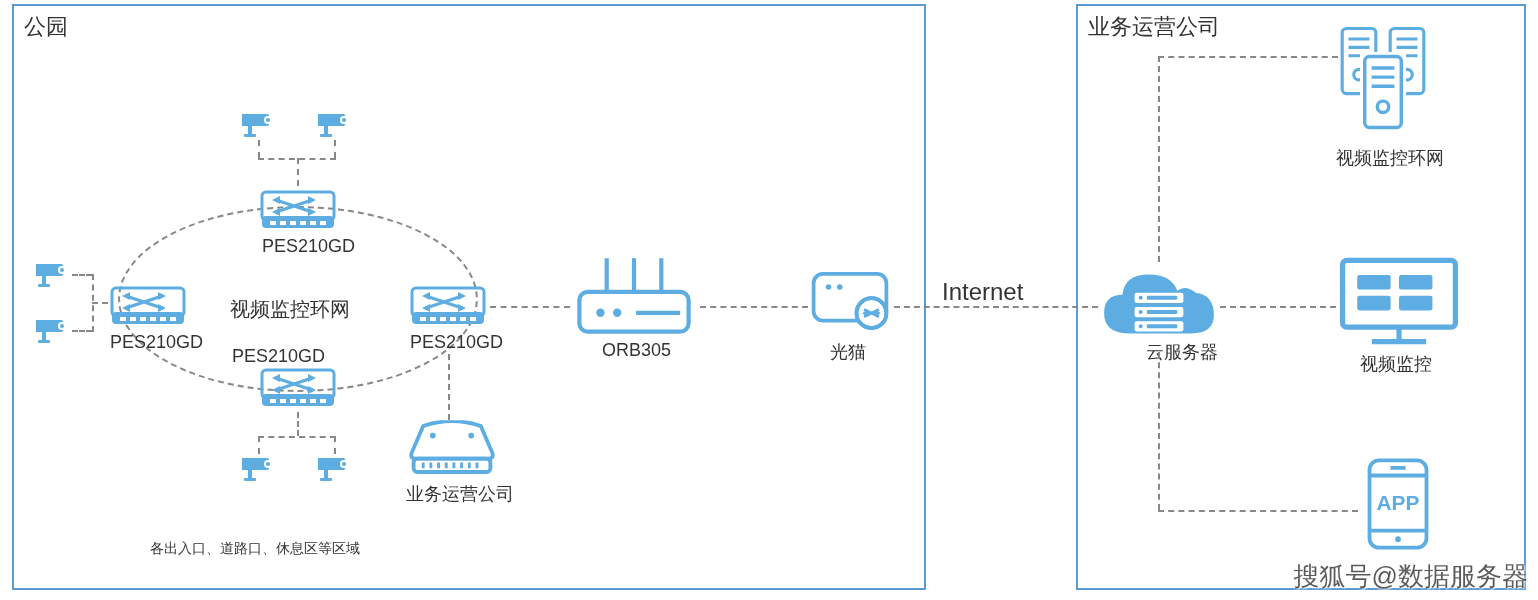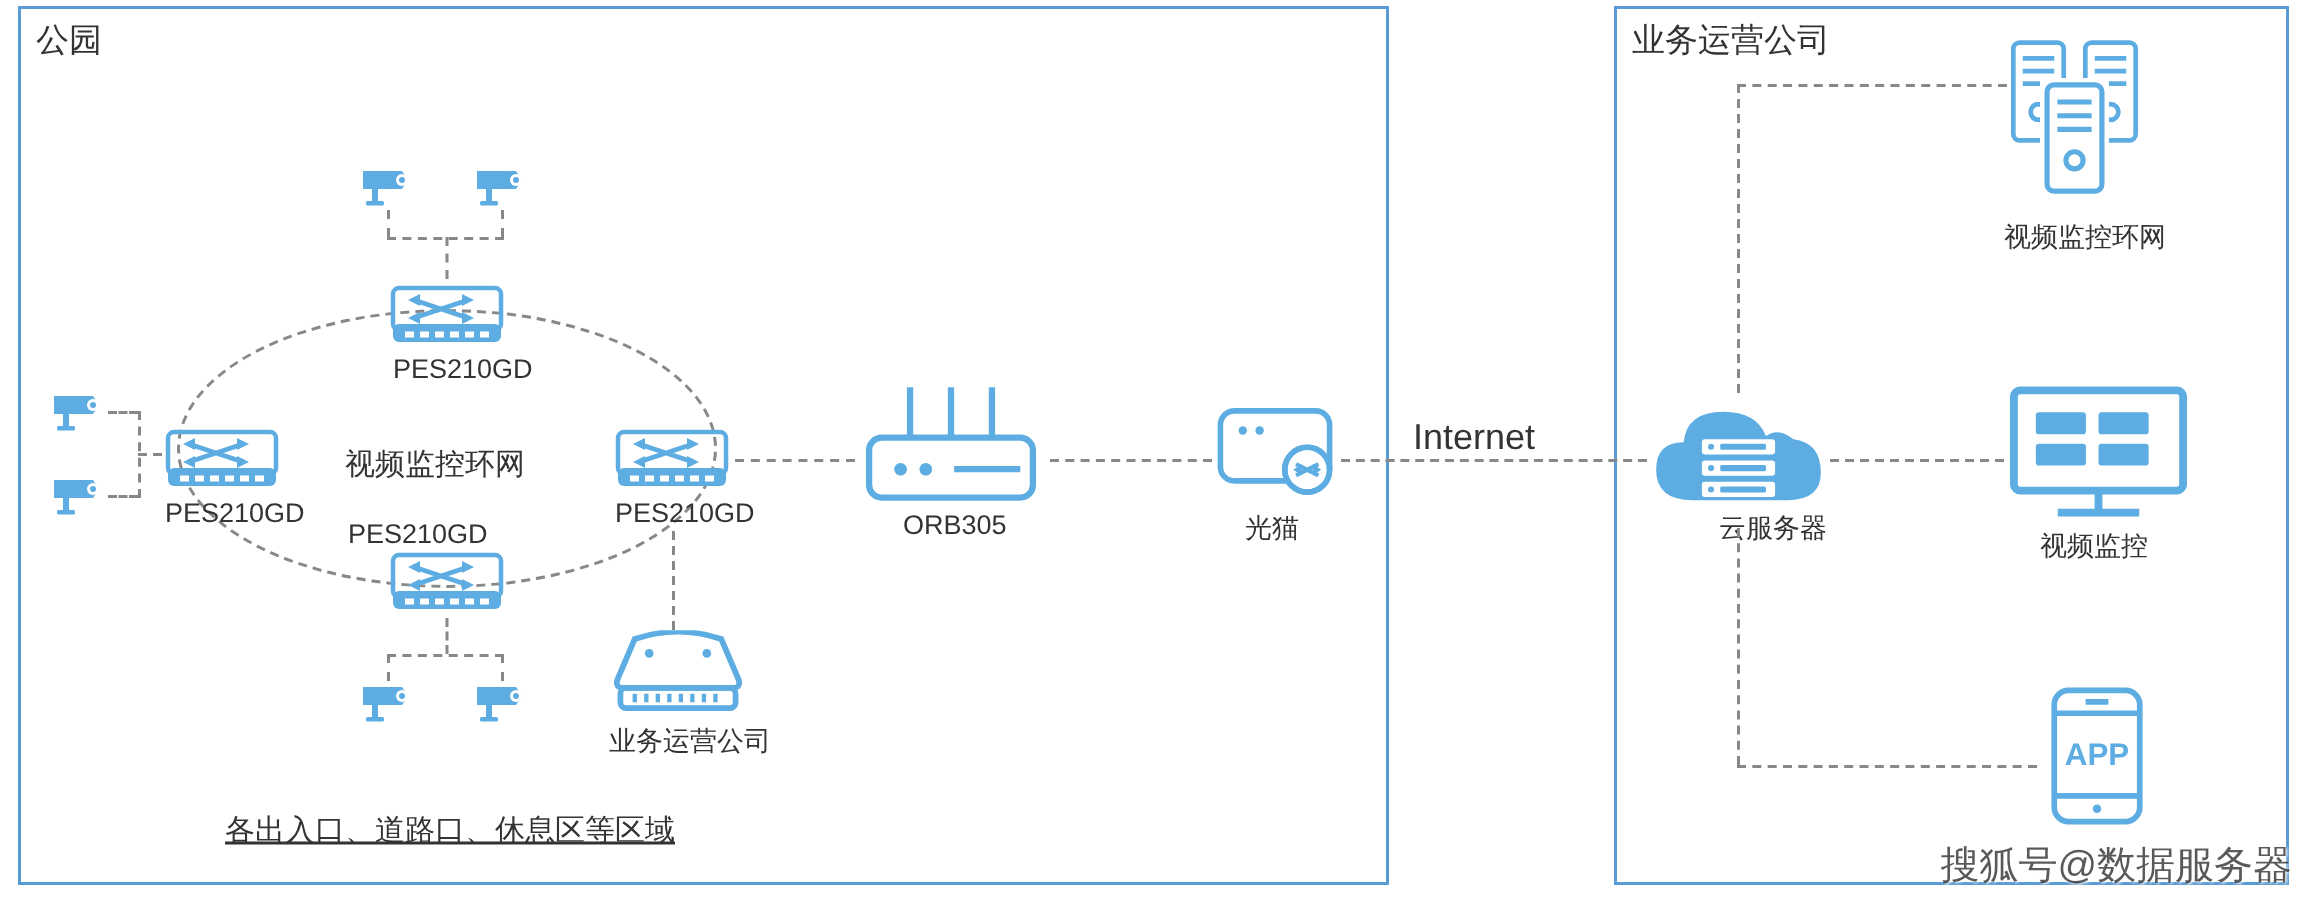--- a/index.html
+++ b/index.html
@@ -291,21 +291,21 @@
 
 <div class="dashed-line" style="left:700px; top:306px; width:108px;"></div>
 
 <div class="icon" style="left:808px; top:268px; width:84px; height:66px;">
   <svg width="84" height="66" viewBox="0 0 90 70">
       <use href="#sym-modem"></use>
     </svg>
 </div>
 <div class="label" style="left:830px; top:340px;">光猫</div>
 
-<div class="label" style="left:150px; top:540px; font-size:20px;text-decoration:underline;">各出入口、道路口、休息区等区域</div>
+<div class="label" style="left:150px; top:540px; font-size:14px;">各出入口、道路口、休息区等区域</div>
 
 <div class="box" style="left:1076px; top:4px; width:450px; height:586px;">
   <div class="box-title">业务运营公司</div>
 </div>
 
 <div class="dashed-line" style="left:894px; top:306px; width:204px;"></div>
 <div class="label" style="left:942px; top:278px; font-size:24px;">Internet</div>
 
 <div class="icon" style="left:1098px; top:262px; width:122px; height:92px;">
   <svg width="122" height="92" viewBox="0 0 120 90">

